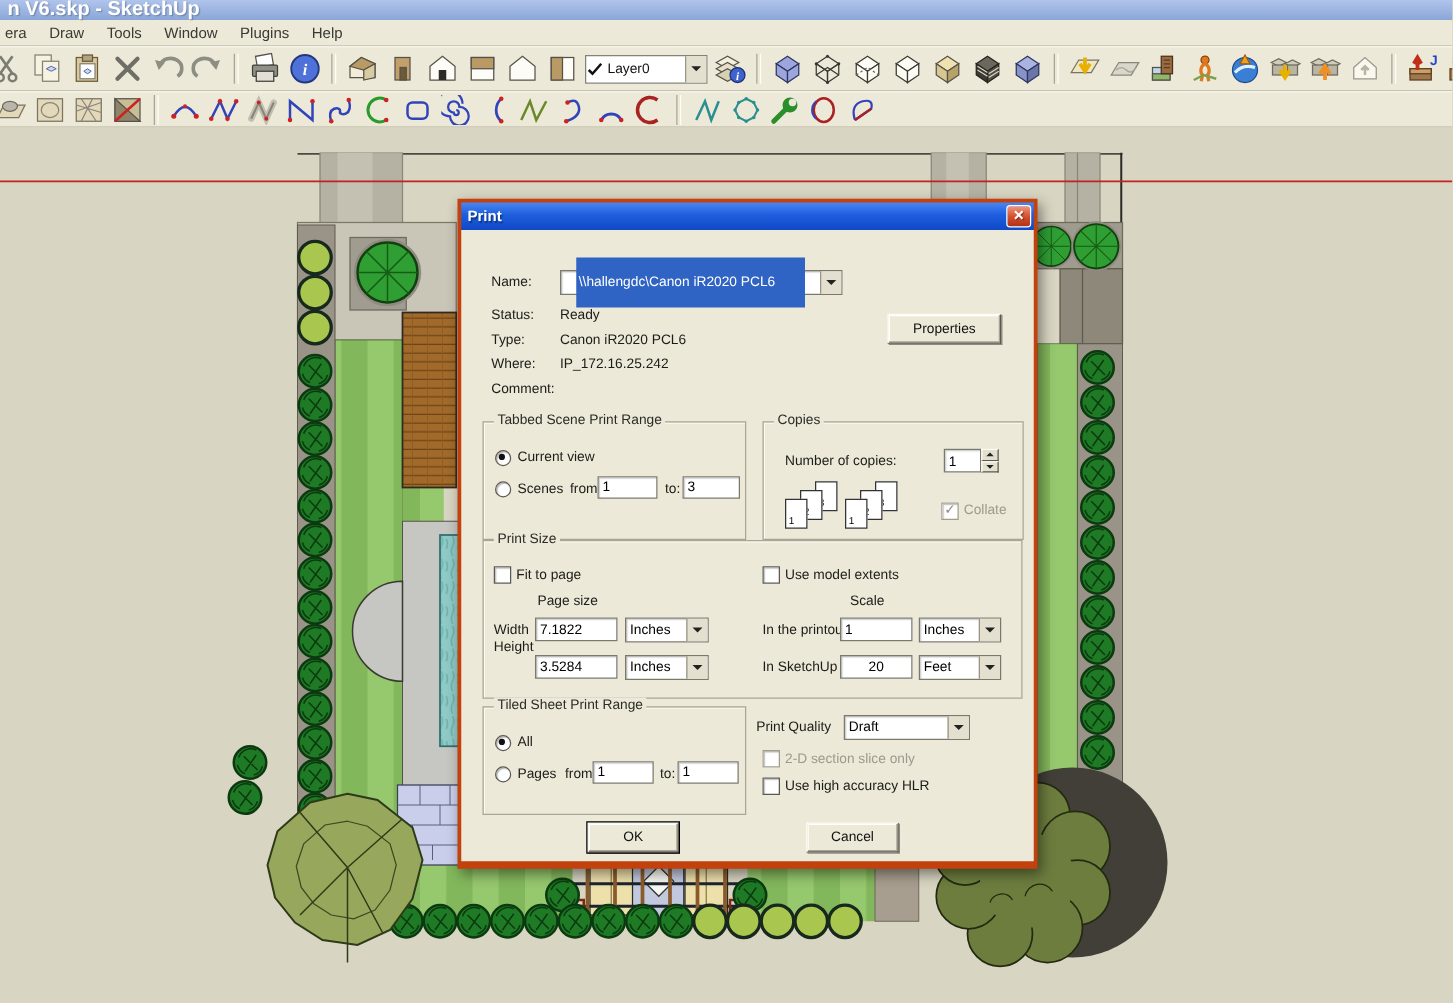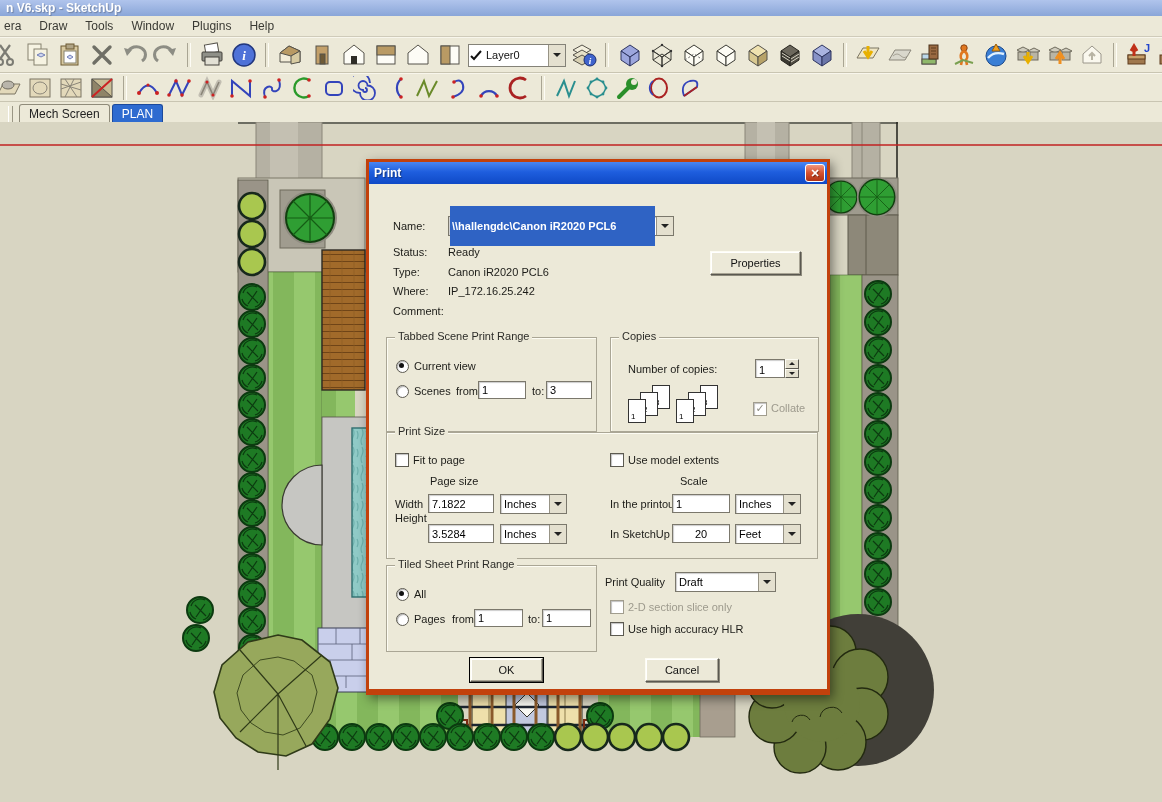--- a/index.html
+++ b/index.html
@@ -1,20 +1,20 @@
 <!DOCTYPE html>
 <html><head>
 <meta charset="utf-8">
 <style>
   html,body{margin:0;padding:0;}
   body{width:1162px;height:802px;overflow:hidden;font-family:"Liberation Sans",sans-serif;background:#d8d5c2;}
   #screen{position:relative;width:1162px;height:802px;overflow:hidden;}
 
   
-  .titlebar{height:16px;background:linear-gradient(180deg,#b0c4ec,#8aa6d8);color:#fff;font-size:12px;font-weight:bold;
+  .titlebar{height:16px;background:linear-gradient(180deg,#b0c4ec,#8aa6d8);color:#fff;font-size:16px;font-weight:bold;
     display:flex;align-items:center;padding-left:6px;text-shadow:1px 1px 1px rgba(0,0,0,.25);}
   .menubar{height:20px;background:#ece9d8;border-bottom:1px solid #cfcbba;display:flex;align-items:center;gap:18px;
     padding-left:4px;font-size:12px;color:#3a3a34;}
   .menubar span{cursor:default;}
   .toolbar{background:#ece9d8;display:flex;align-items:center;border-top:1px solid #f8f6ec;border-bottom:1px solid #c9c5b2;}
   .tb1{height:34px;gap:4px;padding-left:0;margin:0;overflow:hidden;}
   .tb2{height:27px;gap:5px;overflow:hidden;}
   .tbtn{width:28px;height:28px;display:flex;align-items:center;justify-content:center;flex:0 0 auto;}
   .tbtn2{width:26px;height:24px;display:flex;align-items:center;justify-content:center;flex:0 0 auto;}
   .tsep{width:2px;height:24px;border-left:1px solid #a9a593;border-right:1px solid #fdfcf5;margin:0 3px;flex:0 0 auto;}
@@ -43,21 +43,21 @@
     display:flex;align-items:center;justify-content:center;line-height:1;}
   .pd-body{position:relative;width:458px;height:505px;background:#ece9d8;}
   .grp{position:absolute;border:1px solid #aaa695;box-shadow:inset 1px 1px 0 #fdfcf3;}
   .grp .legend{position:absolute;top:-8px;left:8px;background:#ece9d8;padding:0 3px;font-size:11px;color:#2c2c28;}
   .lbl{position:absolute;font-size:11px;color:#1c1c18;white-space:nowrap;}
   .lbl.dim{color:#9d9a8d;}
   .xp-input{position:absolute;border:1px solid #7b786c;background:#fff;font-size:11px;font-family:"Liberation Sans",sans-serif;
     padding:1px 3px;box-sizing:border-box;box-shadow:inset 1px 1px 1px rgba(0,0,0,.2);}
   .xp-combo{position:absolute;border:1px solid #7b786c;background:#fff;box-shadow:inset 1px 1px 1px rgba(0,0,0,.2);display:flex;align-items:center;box-sizing:border-box;}
   .xp-combo .val{flex:1;padding-left:3px;font-size:11px;white-space:nowrap;overflow:hidden;}
-  .xp-combo .val.sel{background:#2f63c4;color:#fff;margin:1px;padding:14px 2px;font-weight:bold;}
+  .xp-combo .val.sel{background:#2f63c4;color:#fff;margin:12px;padding:14px 2px;}
   .xp-btn{position:absolute;background:#ece9d8;border:1px solid;border-color:#fdfcf3 #5a5850 #5a5850 #fdfcf3;
     box-shadow:inset -1px -1px 0 #a8a494,inset 1px 1px 0 #fff, 1px 1px 0 #8d8a7c;
     font-size:11px;display:flex;align-items:center;justify-content:center;color:#111;}
   .xp-btn.def{outline:1px solid #000;}
   .radio{position:absolute;width:11px;height:11px;border-radius:50%;border:1px solid #5c5a50;background:#fff;box-shadow:inset 1px 1px 1px rgba(0,0,0,.3);}
   .radio.on::after{content:"";display:block;width:5px;height:5px;margin:2px;border-radius:50%;background:#111;}
   .check{position:absolute;width:12px;height:12px;border:1px solid #5c5a50;background:#fff;box-shadow:inset 1px 1px 1px rgba(0,0,0,.25);
     font-size:11px;line-height:11px;text-align:center;color:#111;}
   .check.dis{border-color:#a19d8e;}
   .check.dim{color:#8e8c82;}
@@ -494,25 +494,20 @@
         </svg>
       </span>
     <span class="tbtn2">
         <svg width="24" height="24" viewBox="0 0 24 24">
           <path d="M6 20 Q2 8 12 5 Q21 3 19 11 L6 20" stroke="#3344bb" stroke-width="1.8" fill="none"></path>
           <path d="M6 20 L19 11" stroke="#aa2222" stroke-width="1.8"></path>
         </svg>
       </span>
   </div>
 
-  <div class="tabbar">
-    <span class="grip"></span>
-    <span class="stab">Mech Screen</span>
-    <span class="stab active">PLAN</span>
-  </div>
 
   <div class="canvas">
     <svg width="1162" height="680" viewBox="0 0 1162 680">
       <defs>
         <pattern id="lw" width="42" height="42" patternUnits="userSpaceOnUse">
           <rect width="42" height="42" fill="#83b75c"></rect>
             <rect width="21" height="42" fill="#96c86e"></rect>
         </pattern>
         <pattern id="pk" width="12" height="7" patternUnits="userSpaceOnUse">
           <rect width="12" height="7" fill="#a16a2a"></rect>

